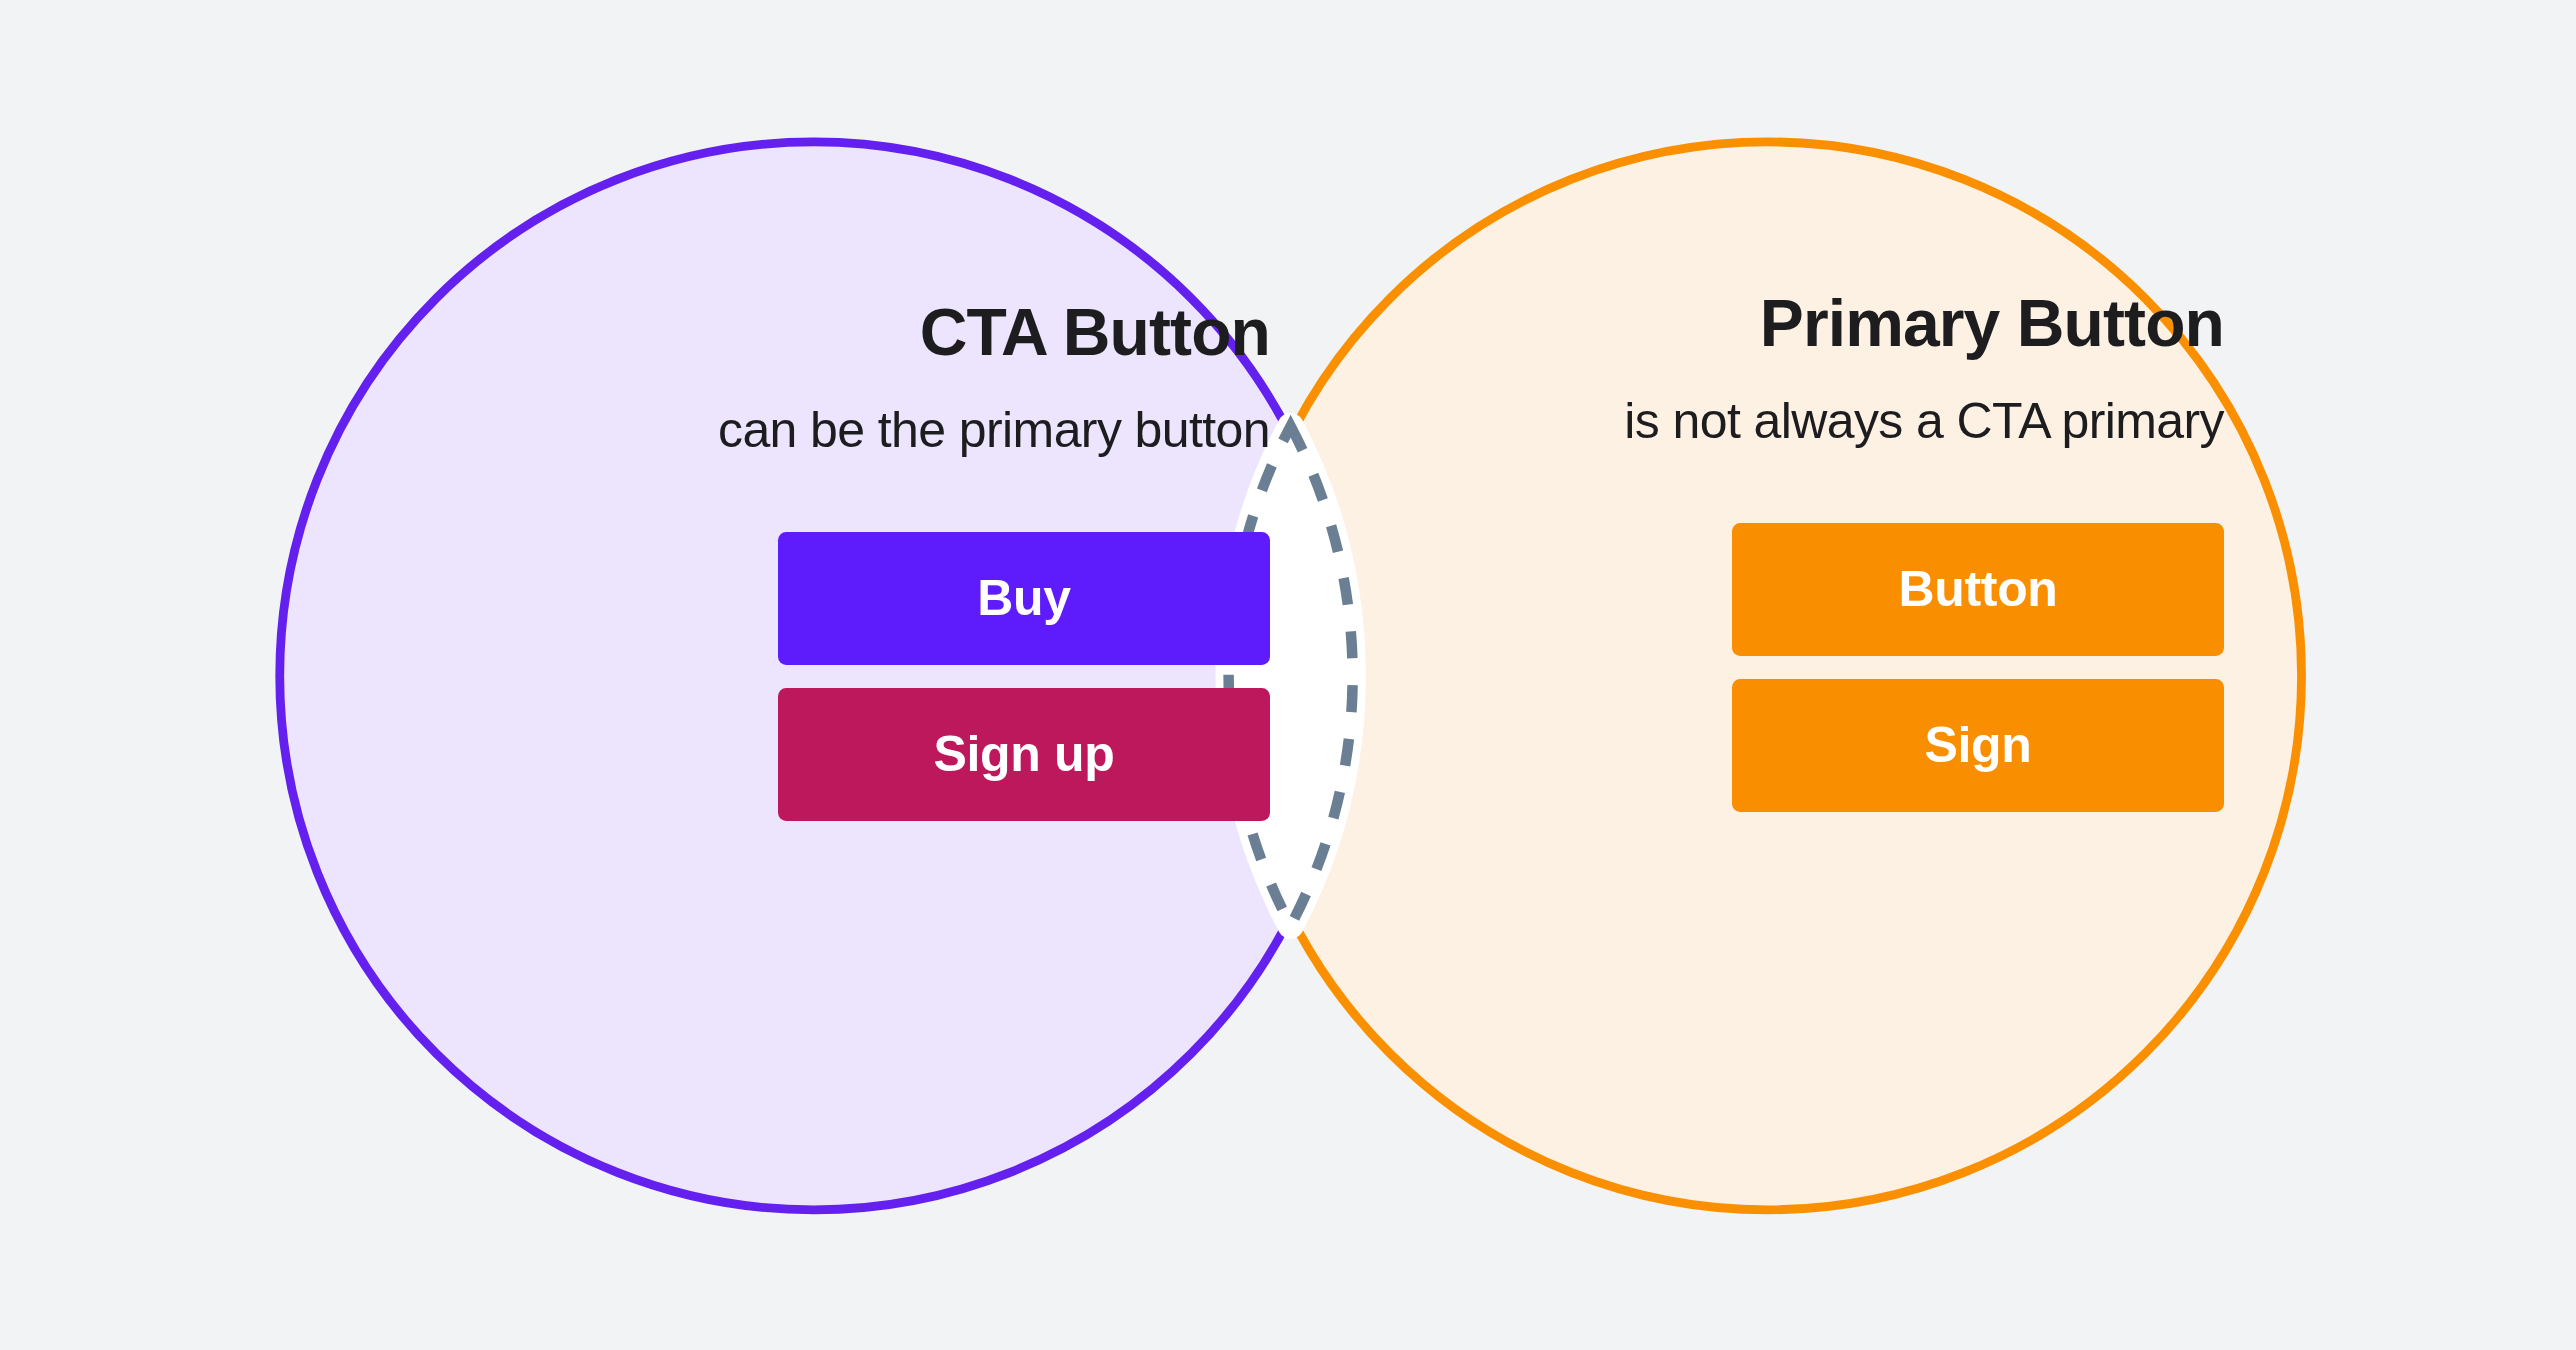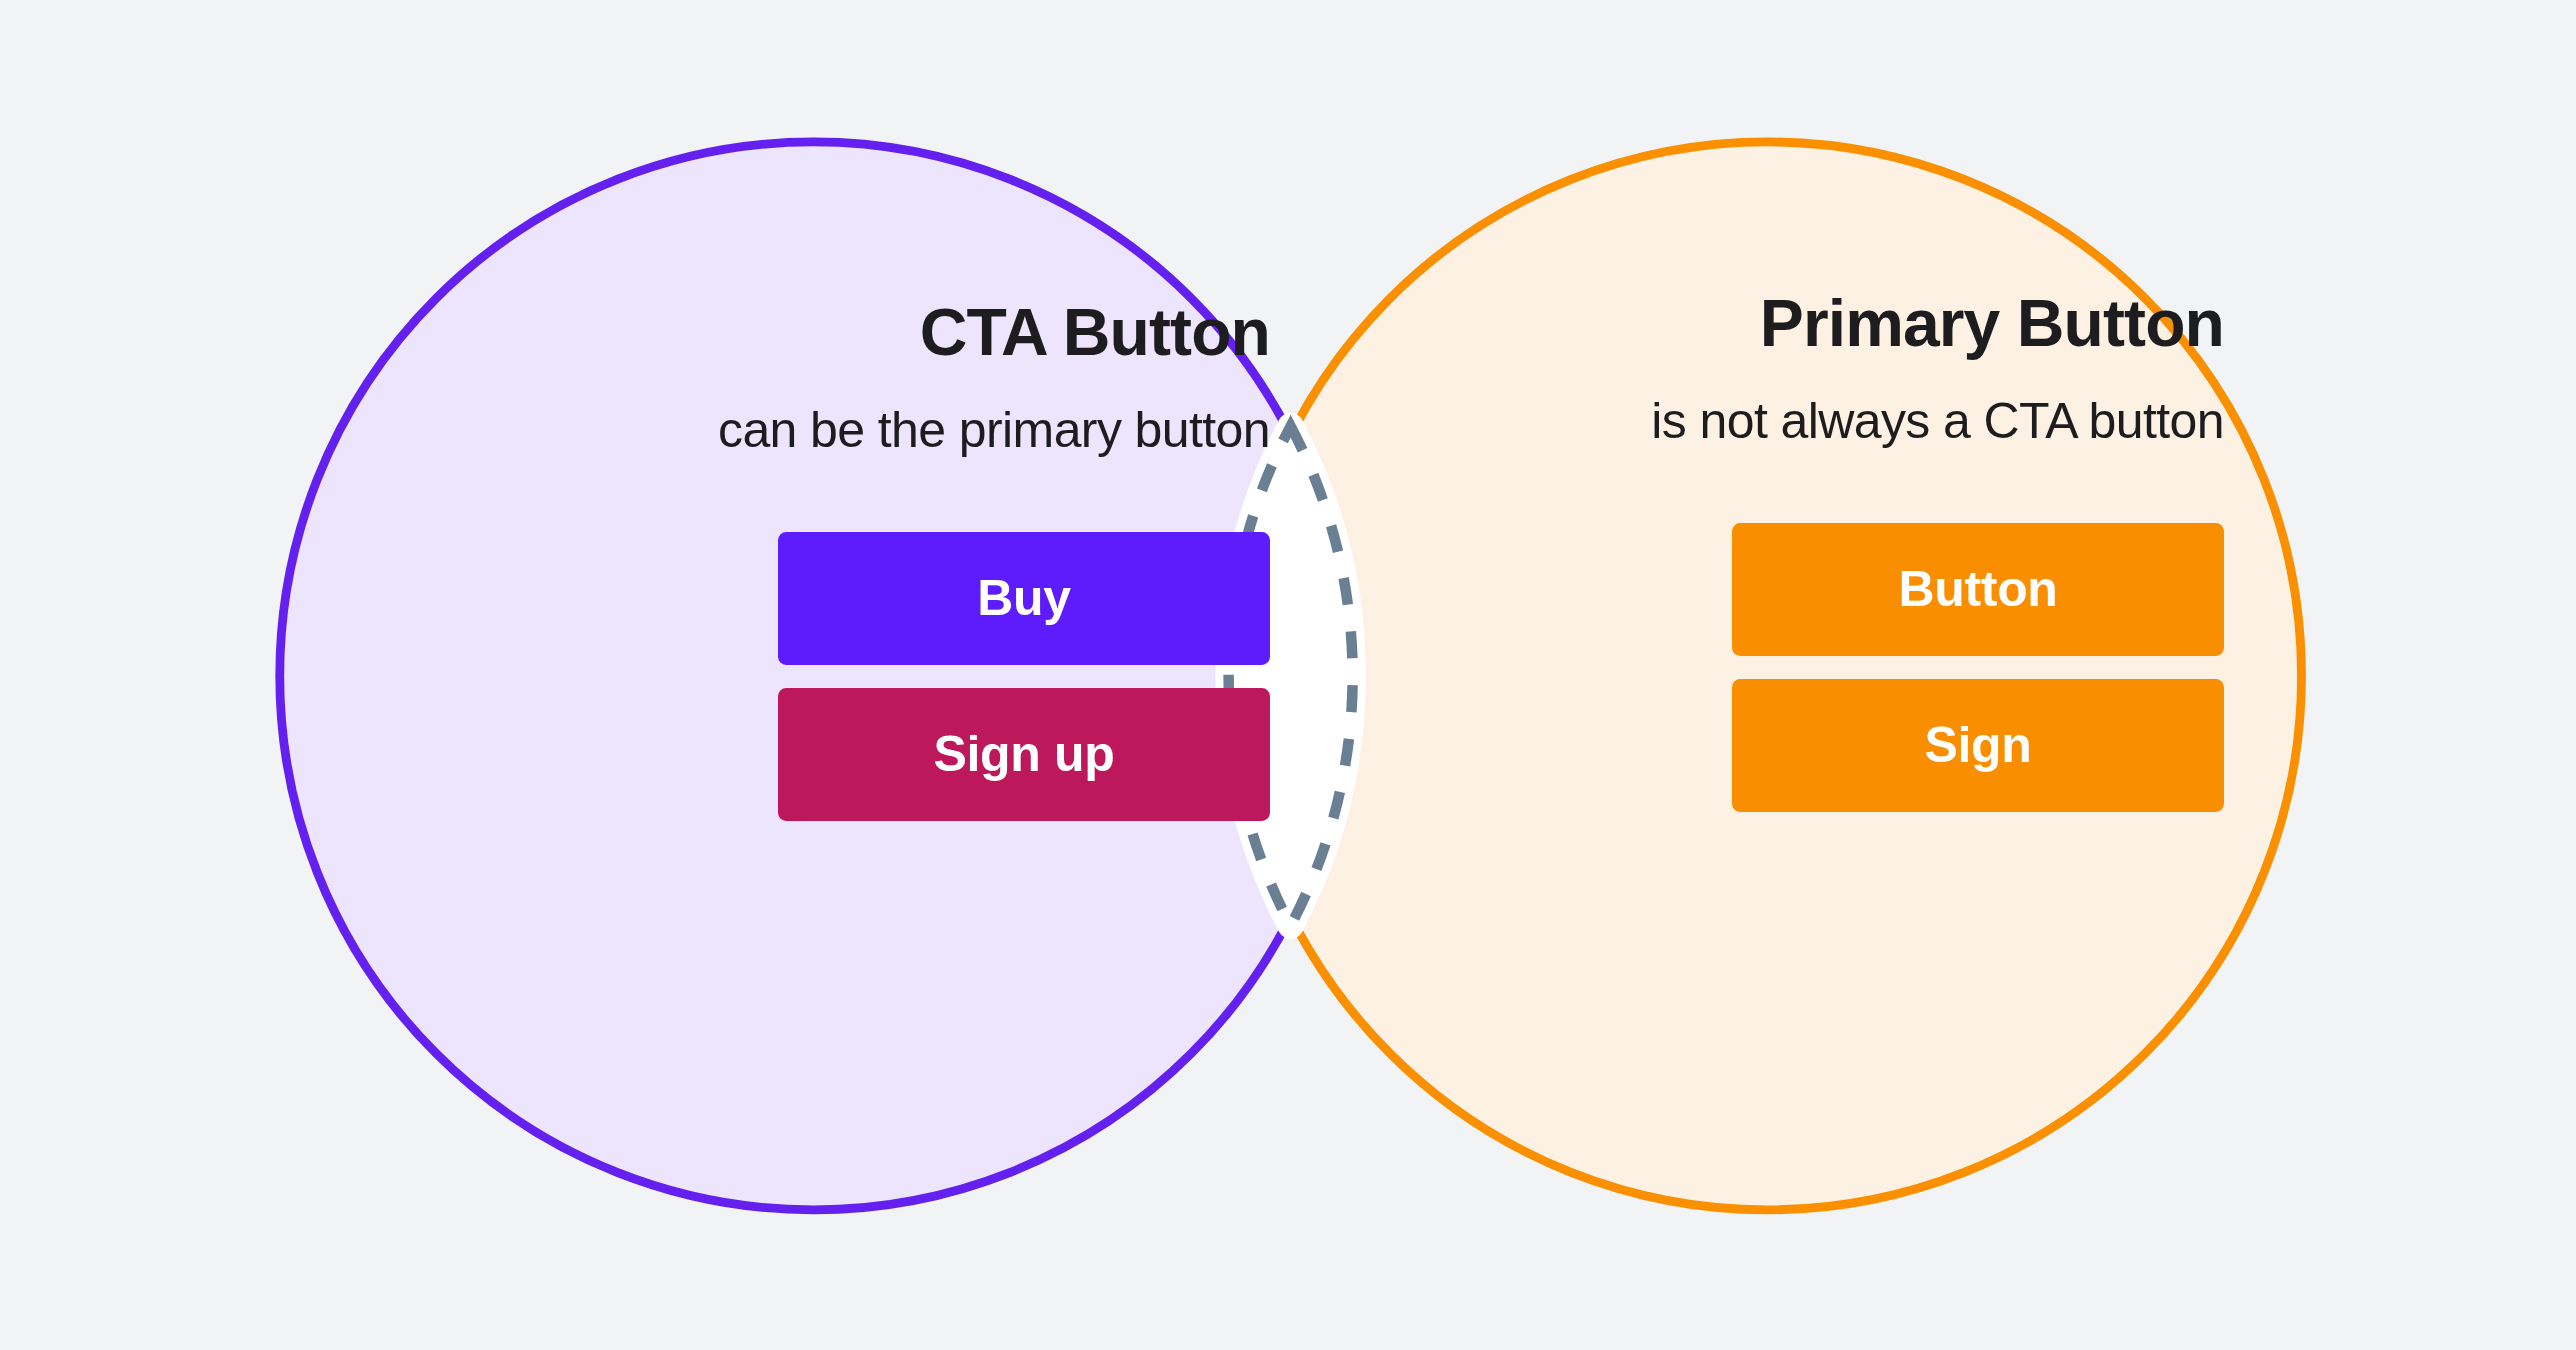--- a/index.html
+++ b/index.html
@@ -114,21 +114,21 @@
     <div class="button-stack">
       <button class="cta-button purple" style="background: rgb(94, 28, 252); color: rgb(255, 255, 255);">Buy</button>
       <button class="cta-button purple" style="background: #be185d; color: rgb(255, 255, 255);">Sign up</button>
     </div>
   </div>
 
   <div class="circle-content" id="right-content" style="left: 1311px;">
 
     <div class="circle-title" style="color: rgb(29, 29, 31);">Primary Button</div>
 
-    <div class="circle-subtitle" style="color: rgb(29, 29, 31);">is not always a CTA button</div>
+    <div class="circle-subtitle" style="color: rgb(29, 29, 31);">is not always a CTA primary</div>
 
     <div class="button-stack">
       <button class="cta-button orange" style="background: rgb(249, 143, 0); color: rgb(255, 255, 255);">Button</button>
       <button class="cta-button orange" style="background: rgb(249, 143, 0); color: rgb(255, 255, 255);">Sign</button>
     </div>
   </div>
 
 </div>
 
 

